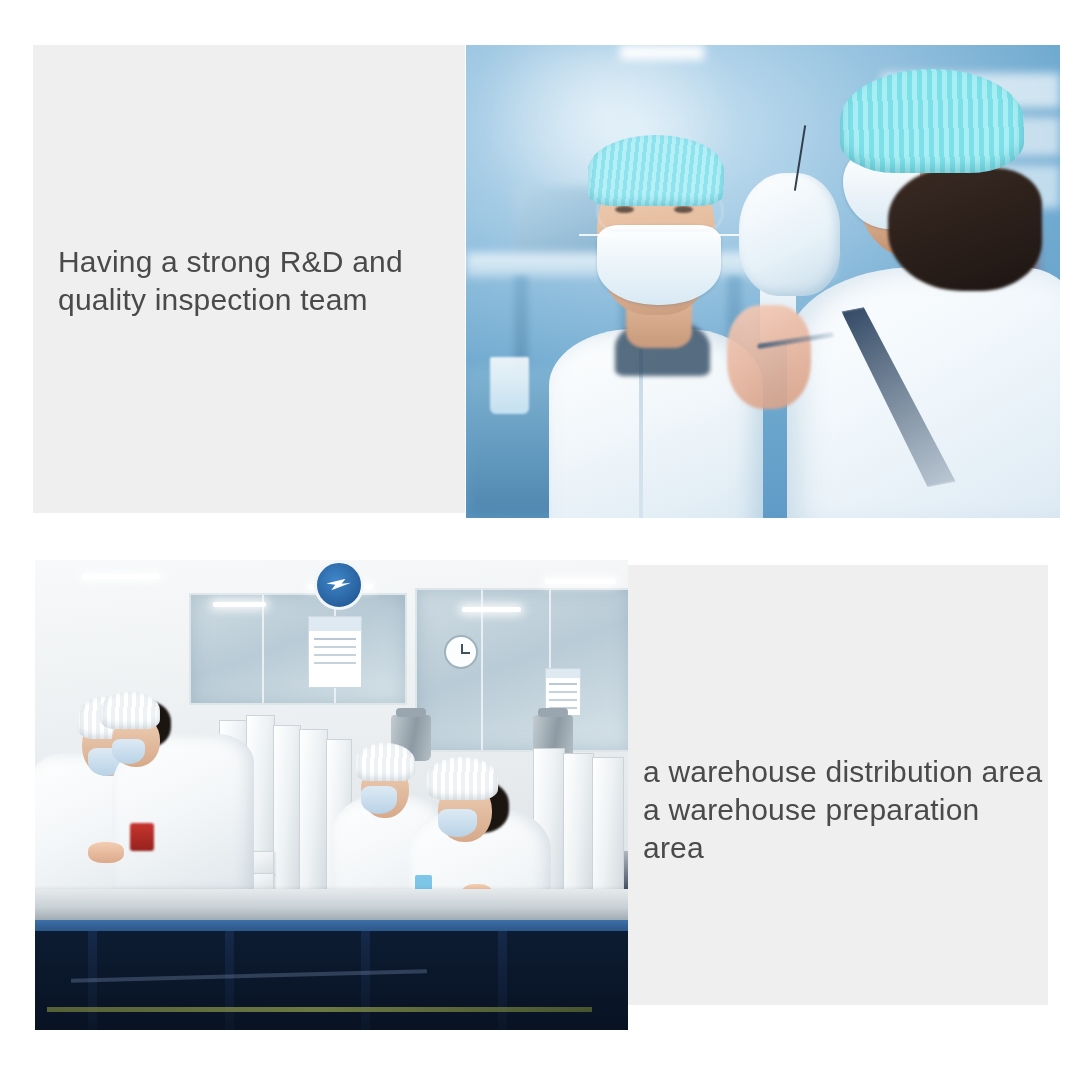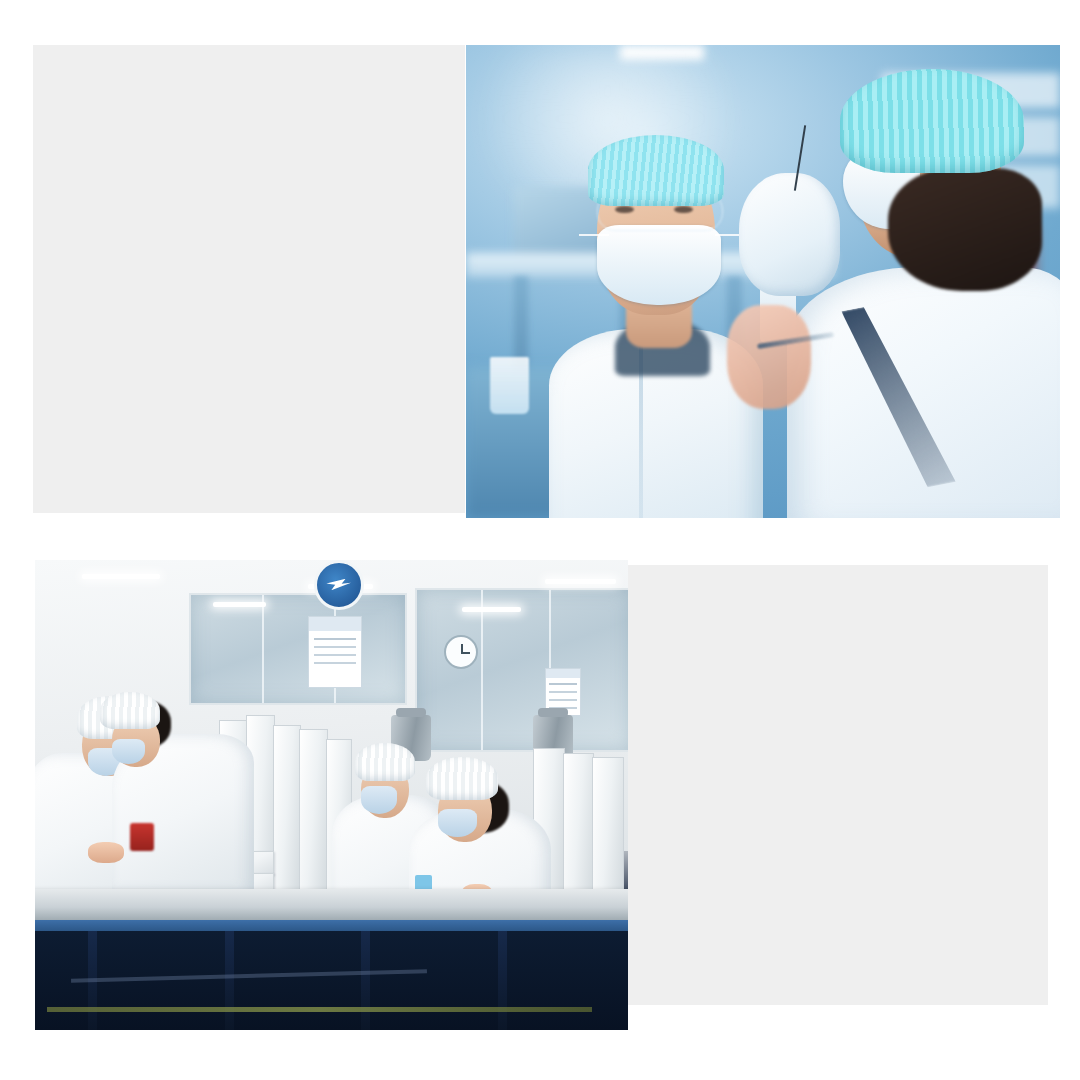--- a/index.html
+++ b/index.html
@@ -385,20 +385,22 @@
     position: absolute; background: #7ec6e8; border-radius: 2px;
   }
 </style>
 </head>
 <body>
 
 <div class="page">
 
   <div class="gray-panel" id="top-gray"></div>
 
+  <div class="caption" id="top-caption">Having a strong R&amp;D and
+quality inspection team</div>
 
   <div class="photo" id="top-photo">
     <div class="lab-scene">
       <div class="ceiling-light"></div>
       <div class="lab-wall-hi"></div>
       <div class="lab-shelf-right"></div>
       <div class="lab-red-tray"></div>
       <div class="lab-cabinet"></div>
       <div class="lab-bench"></div>
       <div class="lab-bench-leg" style="left:8%"></div>
@@ -432,20 +434,22 @@
       <div class="vial"></div>
       <div class="hand"></div>
       <div class="hand2"></div>
       <div class="pipette"></div>
       <div class="dropper"></div>
     </div>
   </div>
 
   <div class="gray-panel" id="bottom-gray"></div>
 
+  <div class="caption" id="bottom-caption">a warehouse distribution area
+a warehouse preparation area</div>
 
   <div class="photo" id="bottom-photo">
     <div class="wh-scene">
       <div class="wh-wall"></div>
 
       <div class="wh-window" style="left:26%;top:7%;width:36%;height:23%">
         <div class="wh-window-pane" style="left:33%"></div>
         <div class="wh-window-pane" style="left:67%"></div>
       </div>
       <div class="wh-window" style="left:64%;top:6%;width:36%;height:34%">

